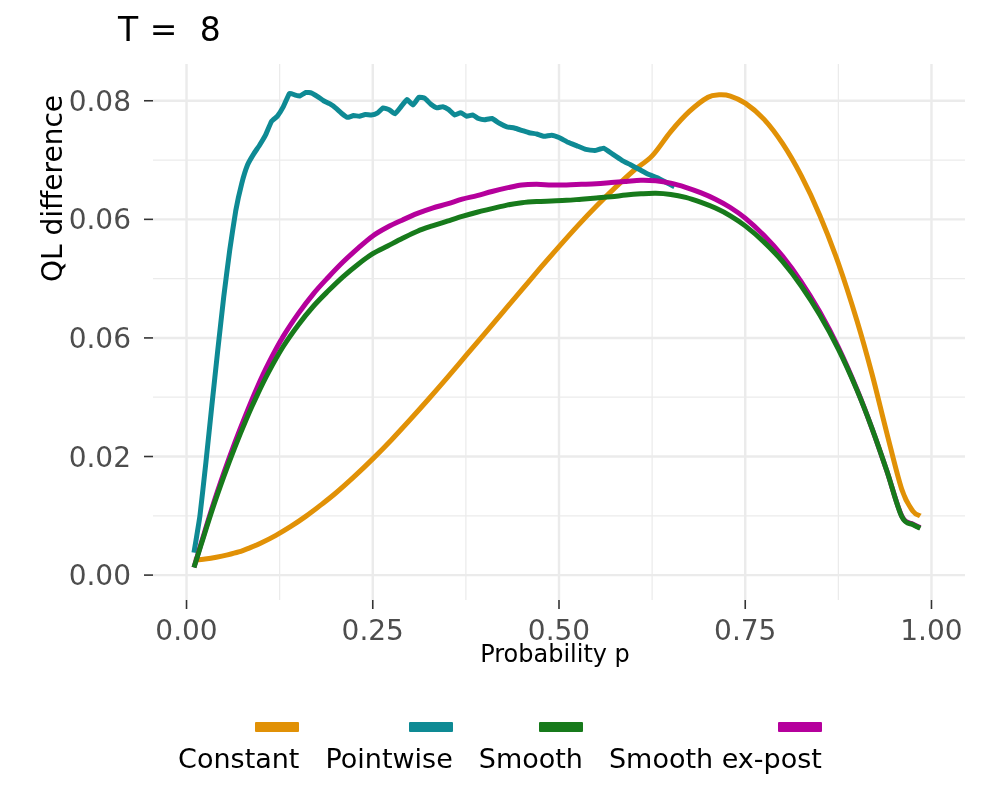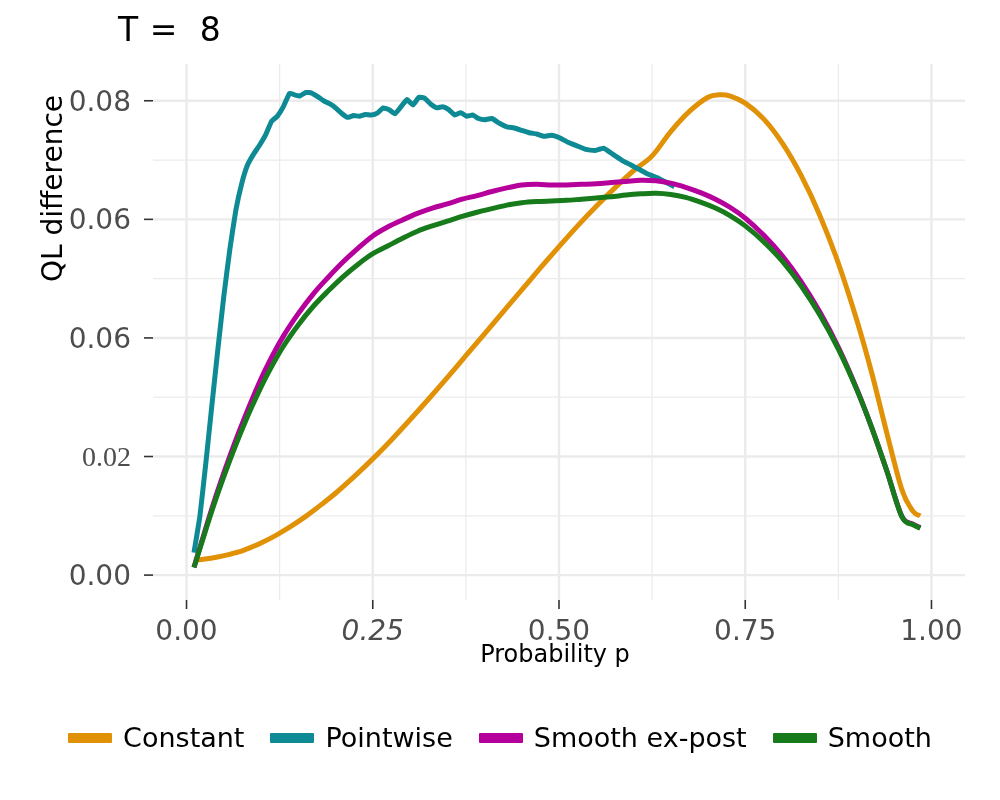--- a/index.html
+++ b/index.html
@@ -72,21 +72,22 @@
     top: 722px;
     width: 1000px;
     display: flex;
     flex-direction: row;
     align-items: center;
     justify-content: center;
     gap: 26px;
   }
   .legend-entry {
     display: flex;
-    align-items: center;
+    flex-direction: column;
+    align-items: flex-end;
     gap: 11px;
   }
   .legend-swatch {
     width: 44px;
     height: 10px;
     border-radius: 1px;
   }
   .legend-label {
     font-size: 27px;
     color: #000000;
@@ -141,43 +142,43 @@
     <g id="series-lines">
         <path d="M 193.97 560.27 C 195.83 560.08, 201.42 559.58, 205.15 559.09 C 208.87 558.59, 212.60 558.00, 216.32 557.31 C 220.05 556.62, 223.77 555.83, 227.50 554.94 C 231.22 554.05, 234.94 553.16, 238.67 551.97 C 242.39 550.79, 246.12 549.31, 249.84 547.82 C 253.57 546.34, 256.67 545.15, 261.02 543.08 C 265.36 541.00, 270.95 538.14, 275.92 535.37 C 280.88 532.60, 285.85 529.64, 290.82 526.48 C 295.78 523.32, 300.75 519.96, 305.72 516.40 C 310.68 512.84, 315.65 508.99, 320.61 505.13 C 325.58 501.28, 329.93 498.02, 335.51 493.27 C 341.10 488.53, 347.93 482.40, 354.14 476.67 C 360.35 470.94, 366.55 465.01, 372.76 458.88 C 378.97 452.76, 385.18 446.43, 391.39 439.91 C 397.59 433.39, 403.80 426.57, 410.01 419.75 C 416.22 412.93, 422.43 406.02, 428.63 399.00 C 434.84 391.98, 441.05 384.87, 447.26 377.65 C 453.46 370.44, 459.67 363.03, 465.88 355.72 C 472.09 348.40, 478.30 341.09, 484.50 333.78 C 490.71 326.47, 496.92 319.15, 503.13 311.84 C 509.34 304.53, 515.54 297.22, 521.75 289.90 C 527.96 282.59, 534.17 275.18, 540.38 267.96 C 546.58 260.75, 552.79 253.64, 559.00 246.62 C 565.21 239.60, 571.42 232.59, 577.62 225.87 C 583.83 219.15, 590.04 212.63, 596.25 206.30 C 602.46 199.98, 608.66 193.85, 614.87 187.92 C 621.08 181.99, 627.29 176.06, 633.50 170.73 C 639.70 165.39, 645.91 162.42, 652.12 155.90 C 658.33 149.38, 664.54 139.00, 670.74 131.59 C 676.95 124.18, 683.16 117.17, 689.37 111.43 C 695.57 105.70, 703.02 99.97, 707.99 97.20 C 712.96 94.44, 715.44 95.03, 719.17 94.83 C 722.89 94.63, 725.99 94.63, 730.34 96.02 C 734.69 97.40, 739.65 99.28, 745.24 103.13 C 750.83 106.99, 757.65 112.42, 763.86 119.14 C 770.07 125.86, 776.28 134.06, 782.49 143.45 C 788.69 152.84, 794.90 163.51, 801.11 175.47 C 807.32 187.43, 813.53 200.57, 819.73 215.19 C 825.94 229.82, 832.15 245.63, 838.36 263.22 C 844.57 280.81, 851.39 302.35, 856.98 320.73 C 862.57 339.12, 866.91 354.83, 871.88 373.50 C 876.85 392.18, 881.81 413.53, 886.78 432.80 C 891.75 452.07, 897.33 476.08, 901.68 489.12 C 906.02 502.17, 909.75 506.62, 912.85 511.06 C 915.96 515.51, 919.06 515.01, 920.30 515.81" fill="none" stroke="#E19106" stroke-width="5" stroke-linecap="butt" stroke-linejoin="round"></path>
         <path d="M 193.97 552.57 C 194.32 550.42, 199.24 521.06, 199.93 515.81 C 200.63 510.55, 205.20 468.88, 205.89 462.44 C 206.59 456.01, 211.16 412.09, 211.85 405.52 C 212.55 398.95, 217.12 356.15, 217.81 349.79 C 218.51 343.42, 223.08 302.24, 223.77 296.42 C 224.47 290.61, 229.03 255.16, 229.73 250.18 C 230.43 245.20, 234.99 214.92, 235.69 211.04 C 236.39 207.17, 240.95 186.47, 241.65 183.77 C 242.34 181.07, 246.91 166.53, 247.61 164.80 C 248.30 163.07, 252.87 155.27, 253.57 154.12 C 254.26 152.98, 258.83 146.34, 259.53 145.23 C 260.22 144.12, 264.79 136.53, 265.49 135.15 C 266.18 133.77, 270.75 122.62, 271.45 121.51 C 272.14 120.41, 276.71 117.04, 277.41 116.18 C 278.10 115.31, 282.67 108.00, 283.37 106.69 C 284.06 105.38, 288.67 94.34, 289.33 93.65 C 289.98 92.95, 293.93 94.69, 294.54 94.83 C 295.15 94.97, 299.10 96.16, 299.76 96.02 C 300.41 95.88, 305.02 92.63, 305.72 92.46 C 306.41 92.29, 310.98 92.81, 311.68 93.05 C 312.37 93.30, 316.94 96.16, 317.63 96.61 C 318.33 97.06, 322.90 100.35, 323.59 100.76 C 324.29 101.18, 328.86 103.31, 329.55 103.73 C 330.25 104.14, 334.82 107.32, 335.51 107.88 C 336.21 108.43, 340.78 112.66, 341.47 113.21 C 342.17 113.77, 346.74 117.22, 347.43 117.36 C 348.13 117.50, 352.70 115.65, 353.39 115.58 C 354.09 115.51, 358.66 116.25, 359.35 116.18 C 360.05 116.11, 364.62 114.47, 365.31 114.40 C 366.01 114.33, 370.58 115.06, 371.27 114.99 C 371.97 114.92, 376.54 113.63, 377.23 113.21 C 377.93 112.80, 382.50 108.08, 383.19 107.88 C 383.89 107.67, 388.46 109.31, 389.15 109.65 C 389.85 110.00, 394.41 113.98, 395.11 113.81 C 395.81 113.63, 400.37 107.52, 401.07 106.69 C 401.77 105.86, 406.33 99.68, 407.03 99.58 C 407.72 99.47, 412.29 105.05, 412.99 104.91 C 413.68 104.77, 418.25 97.58, 418.95 97.20 C 419.64 96.82, 424.21 97.97, 424.91 98.39 C 425.60 98.80, 430.17 103.77, 430.87 104.32 C 431.56 104.87, 436.13 107.74, 436.83 107.88 C 437.52 108.01, 442.09 106.59, 442.79 106.69 C 443.48 106.79, 448.05 109.17, 448.75 109.65 C 449.44 110.14, 454.01 114.82, 454.71 114.99 C 455.40 115.16, 459.97 112.55, 460.67 112.62 C 461.36 112.69, 465.93 116.04, 466.63 116.18 C 467.32 116.32, 471.89 114.85, 472.59 114.99 C 473.28 115.13, 477.85 118.27, 478.54 118.55 C 479.24 118.83, 483.72 119.73, 484.50 119.73 C 485.29 119.73, 491.09 118.34, 491.95 118.55 C 492.82 118.76, 498.53 122.81, 499.40 123.29 C 500.27 123.78, 505.98 126.57, 506.85 126.85 C 507.72 127.13, 513.43 127.83, 514.30 128.04 C 515.17 128.24, 520.88 130.13, 521.75 130.41 C 522.62 130.68, 528.33 132.57, 529.20 132.78 C 530.07 132.99, 535.78 133.76, 536.65 133.96 C 537.52 134.17, 543.23 136.27, 544.10 136.34 C 544.97 136.41, 550.68 135.08, 551.55 135.15 C 552.42 135.22, 558.04 137.11, 559.00 137.52 C 559.96 137.94, 566.90 141.78, 567.94 142.27 C 568.98 142.75, 575.84 145.41, 576.88 145.82 C 577.92 146.24, 584.78 149.10, 585.82 149.38 C 586.86 149.66, 593.71 150.64, 594.76 150.57 C 595.80 150.50, 602.65 147.99, 603.70 148.19 C 604.74 148.40, 611.59 153.43, 612.64 154.12 C 613.68 154.82, 620.53 159.43, 621.58 160.05 C 622.62 160.68, 629.47 164.24, 630.52 164.80 C 631.56 165.35, 638.41 168.99, 639.46 169.54 C 640.50 170.09, 647.35 173.80, 648.39 174.28 C 649.44 174.77, 656.29 177.36, 657.33 177.84 C 658.38 178.32, 665.27 182.07, 666.27 182.58 C 667.27 183.10, 673.99 186.49, 674.47 186.73" fill="none" stroke="#0E8A94" stroke-width="5" stroke-linecap="butt" stroke-linejoin="round"></path>
         <path d="M 193.97 567.39 C 195.21 563.24, 198.32 552.67, 201.42 542.49 C 204.53 532.31, 208.87 517.88, 212.60 506.32 C 216.32 494.76, 220.05 483.79, 223.77 473.12 C 227.50 462.44, 231.22 452.17, 234.94 442.28 C 238.67 432.40, 242.39 423.01, 246.12 413.82 C 249.84 404.63, 253.57 395.54, 257.29 387.14 C 261.02 378.74, 264.12 371.92, 268.47 363.42 C 272.81 354.93, 278.40 344.45, 283.37 336.15 C 288.33 327.85, 293.30 320.64, 298.27 313.62 C 303.23 306.60, 308.20 300.08, 313.17 294.05 C 318.13 288.03, 323.10 282.79, 328.06 277.45 C 333.03 272.12, 338.00 266.88, 342.96 262.04 C 347.93 257.19, 352.90 252.75, 357.86 248.40 C 362.83 244.05, 367.80 239.50, 372.76 235.95 C 377.73 232.39, 382.69 229.72, 387.66 227.05 C 392.63 224.38, 397.59 222.21, 402.56 219.94 C 407.53 217.67, 412.49 215.39, 417.46 213.42 C 422.43 211.44, 427.39 209.66, 432.36 208.08 C 437.32 206.50, 442.29 205.41, 447.26 203.93 C 452.22 202.45, 457.19 200.57, 462.16 199.19 C 467.12 197.80, 472.09 196.91, 477.06 195.63 C 482.02 194.34, 486.99 192.76, 491.95 191.48 C 496.92 190.19, 501.89 189.01, 506.85 187.92 C 511.82 186.83, 516.79 185.55, 521.75 184.96 C 526.72 184.36, 531.69 184.36, 536.65 184.36 C 541.62 184.36, 546.58 184.86, 551.55 184.96 C 556.52 185.05, 561.48 185.05, 566.45 184.96 C 571.42 184.86, 576.38 184.56, 581.35 184.36 C 586.31 184.17, 591.28 184.07, 596.25 183.77 C 601.21 183.47, 606.18 182.98, 611.15 182.58 C 616.11 182.19, 621.08 181.79, 626.05 181.40 C 631.01 181.00, 635.98 180.31, 640.94 180.21 C 645.91 180.11, 650.88 180.31, 655.84 180.81 C 660.81 181.30, 665.78 182.09, 670.74 183.18 C 675.71 184.26, 680.68 185.75, 685.64 187.33 C 690.61 188.91, 695.57 190.69, 700.54 192.66 C 705.51 194.64, 710.47 196.72, 715.44 199.19 C 720.41 201.66, 725.37 204.32, 730.34 207.49 C 735.31 210.65, 739.65 213.51, 745.24 218.16 C 750.83 222.80, 757.65 229.03, 763.86 235.35 C 770.07 241.68, 776.28 248.40, 782.49 256.11 C 788.69 263.81, 794.90 272.31, 801.11 281.60 C 807.32 290.89, 813.53 300.87, 819.73 311.84 C 825.94 322.81, 832.15 334.47, 838.36 347.42 C 844.57 360.36, 851.39 376.07, 856.98 389.51 C 862.57 402.95, 866.91 414.51, 871.88 428.05 C 876.85 441.59, 881.81 456.12, 886.78 470.74 C 891.75 485.37, 897.33 506.91, 901.68 515.81 C 906.02 524.70, 909.75 522.13, 912.85 524.11 C 915.96 526.08, 919.06 527.07, 920.30 527.66" fill="none" stroke="#B5009C" stroke-width="5" stroke-linecap="butt" stroke-linejoin="round"></path>
         <path d="M 193.97 567.39 C 195.21 563.44, 198.32 553.46, 201.42 543.67 C 204.53 533.89, 208.87 519.86, 212.60 508.69 C 216.32 497.52, 220.05 486.95, 223.77 476.67 C 227.50 466.40, 231.22 456.51, 234.94 447.03 C 238.67 437.54, 242.39 428.45, 246.12 419.75 C 249.84 411.06, 253.57 402.76, 257.29 394.85 C 261.02 386.94, 264.12 380.42, 268.47 372.32 C 272.81 364.22, 278.40 354.14, 283.37 346.23 C 288.33 338.32, 293.30 331.51, 298.27 324.88 C 303.23 318.26, 308.20 312.14, 313.17 306.50 C 318.13 300.87, 323.10 296.03, 328.06 291.09 C 333.03 286.15, 338.00 281.31, 342.96 276.86 C 347.93 272.41, 352.90 268.26, 357.86 264.41 C 362.83 260.55, 367.80 256.80, 372.76 253.73 C 377.73 250.67, 382.69 248.60, 387.66 246.03 C 392.63 243.46, 397.59 240.79, 402.56 238.32 C 407.53 235.85, 412.49 233.28, 417.46 231.20 C 422.43 229.13, 427.39 227.55, 432.36 225.87 C 437.32 224.19, 442.29 222.71, 447.26 221.12 C 452.22 219.54, 457.19 217.86, 462.16 216.38 C 467.12 214.90, 472.09 213.51, 477.06 212.23 C 482.02 210.95, 486.99 209.86, 491.95 208.67 C 496.92 207.49, 501.89 206.10, 506.85 205.12 C 511.82 204.13, 516.79 203.34, 521.75 202.74 C 526.72 202.15, 531.69 201.85, 536.65 201.56 C 541.62 201.26, 546.58 201.16, 551.55 200.96 C 556.52 200.77, 561.48 200.67, 566.45 200.37 C 571.42 200.08, 576.38 199.58, 581.35 199.19 C 586.31 198.79, 591.28 198.40, 596.25 198.00 C 601.21 197.60, 606.18 197.31, 611.15 196.81 C 616.11 196.32, 621.08 195.53, 626.05 195.04 C 631.01 194.54, 635.98 194.15, 640.94 193.85 C 645.91 193.55, 650.88 193.16, 655.84 193.26 C 660.81 193.36, 665.78 193.75, 670.74 194.44 C 675.71 195.13, 680.68 196.12, 685.64 197.41 C 690.61 198.69, 695.57 200.37, 700.54 202.15 C 705.51 203.93, 710.47 205.81, 715.44 208.08 C 720.41 210.35, 725.37 212.82, 730.34 215.79 C 735.31 218.75, 739.65 221.52, 745.24 225.87 C 750.83 230.22, 757.65 235.95, 763.86 241.88 C 770.07 247.81, 776.28 254.13, 782.49 261.44 C 788.69 268.76, 794.90 276.86, 801.11 285.75 C 807.32 294.65, 813.53 304.23, 819.73 314.81 C 825.94 325.38, 832.15 336.64, 838.36 349.19 C 844.57 361.74, 851.39 376.96, 856.98 390.11 C 862.57 403.25, 866.91 414.61, 871.88 428.05 C 876.85 441.49, 881.81 456.02, 886.78 470.74 C 891.75 485.47, 897.33 507.41, 901.68 516.40 C 906.02 525.39, 909.75 522.72, 912.85 524.70 C 915.96 526.68, 919.06 527.66, 920.30 528.26" fill="none" stroke="#177A1B" stroke-width="5" stroke-linecap="butt" stroke-linejoin="round"></path>
       </g>
   </svg>
 
   <div id="tick-labels">
       <div class="tick-label ytick-label" style="left: 40px; width: 91px; top: 575.097px;">0.00</div>
-      <div class="tick-label ytick-label" style="left: 40px; width: 91px; top: 456.513px; font-family: Liberation Serif, serif;">0.02</div>
+      <div class="tick-label ytick-label" style="left: 40px; width: 91px; top: 456.513px;">0.02</div>
       <div class="tick-label ytick-label" style="left: 40px; width: 91px; top: 337.929px;">0.06</div>
       <div class="tick-label ytick-label" style="left: 40px; width: 91px; top: 219.345px;">0.06</div>
       <div class="tick-label ytick-label" style="left: 40px; width: 91px; top: 100.761px;">0.08</div>
       <div class="tick-label xtick-label" style="left: 186.523px; top: 614px;">0.00</div>
-      <div class="tick-label xtick-label" style="left: 372.761px; top: 614px; font-style: italic;">0.25</div>
+      <div class="tick-label xtick-label" style="left: 372.761px; top: 614px;">0.25</div>
       <div class="tick-label xtick-label" style="left: 559px; top: 614px;">0.50</div>
       <div class="tick-label xtick-label" style="left: 745.239px; top: 614px;">0.75</div>
       <div class="tick-label xtick-label" style="left: 931.477px; top: 614px;">1.00</div>
     </div>
 
   <div id="legend">
       <div class="legend-entry">
         <span class="legend-swatch" style="background: rgb(225, 145, 6);"></span>
         <span class="legend-label">Constant</span>
       </div>
       <div class="legend-entry">
         <span class="legend-swatch" style="background: rgb(14, 138, 148);"></span>
         <span class="legend-label">Pointwise</span>
       </div>
       <div class="legend-entry">
+        <span class="legend-swatch" style="background: rgb(23, 122, 27);"></span>
+        <span class="legend-label">Smooth</span>
+      </div>
+      <div class="legend-entry">
         <span class="legend-swatch" style="background: rgb(181, 0, 156);"></span>
         <span class="legend-label">Smooth ex-post</span>
-      </div>
-      <div class="legend-entry">
-        <span class="legend-swatch" style="background: rgb(23, 122, 27);"></span>
-        <span class="legend-label">Smooth</span>
       </div>
     </div>
 
 </div>
 
 </body></html>

